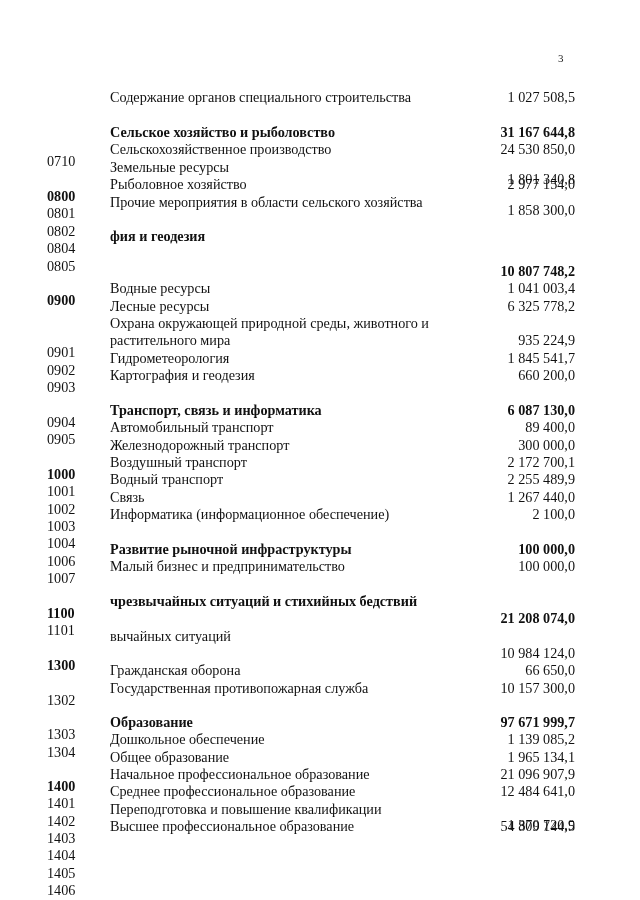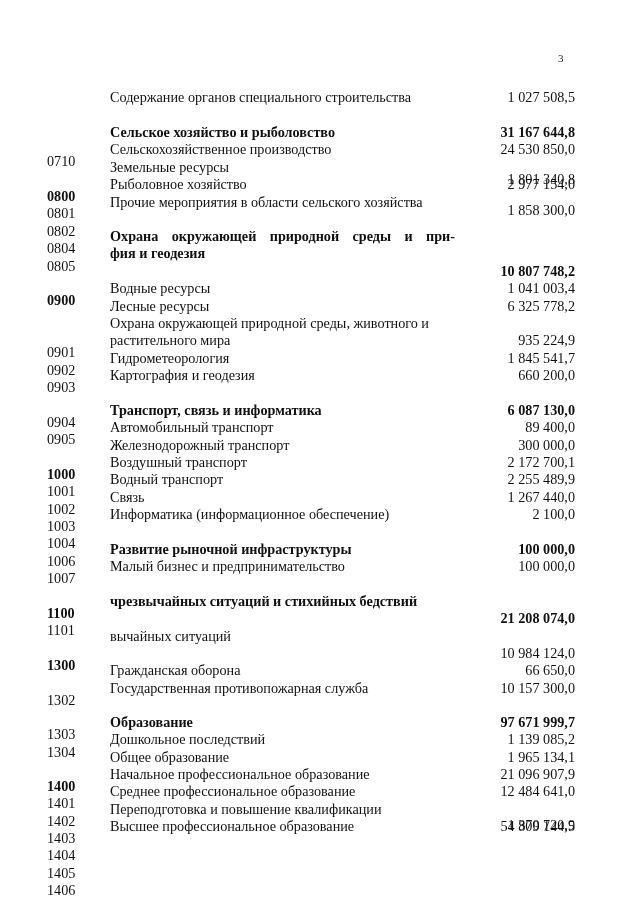--- a/index.html
+++ b/index.html
@@ -58,21 +58,20 @@
     <div class="row" style="top: 194px;">
       <span class="code">0805</span>
       <span class="desc">
         <span class="ln">Прочие мероприятия в области сельского хозяйства</span>
       </span>
       <span class="amt" style="top: 8px;">1 858 300,0</span>
     </div>
     <div class="row bold" style="top: 228px;">
       <span class="code">0900</span>
       <span class="desc">
-        <span class="ln j">Охрана окружающей природной среды и при-</span>
         <span class="ln">фия и геодезия</span>
       </span>
       <span class="amt" style="top: 34.8px;">10 807 748,2</span>
     </div>
     <div class="row" style="top: 280px;">
       <span class="code">0901</span>
       <span class="desc">
         <span class="ln">Водные ресурсы</span>
       </span>
       <span class="amt" style="top: 0px;">1 041 003,4</span>
@@ -200,21 +199,21 @@
     <div class="row bold" style="top: 714px;">
       <span class="code">1400</span>
       <span class="desc">
         <span class="ln">Образование</span>
       </span>
       <span class="amt" style="top: 0px;">97 671 999,7</span>
     </div>
     <div class="row" style="top: 731px;">
       <span class="code">1401</span>
       <span class="desc">
-        <span class="ln">Дошкольное последствий</span>
+        <span class="ln">Дошкольное обеспечение</span>
       </span>
       <span class="amt" style="top: 0px;">1 139 085,2</span>
     </div>
     <div class="row" style="top: 749px;">
       <span class="code">1402</span>
       <span class="desc">
         <span class="ln">Общее образование</span>
       </span>
       <span class="amt" style="top: 0px;">1 965 134,1</span>
     </div>

